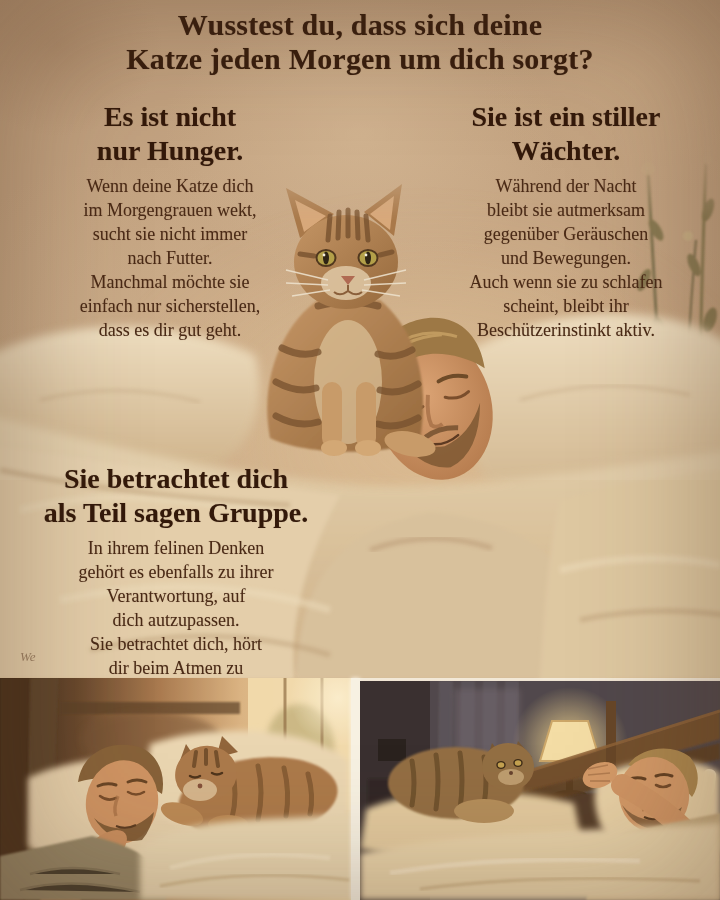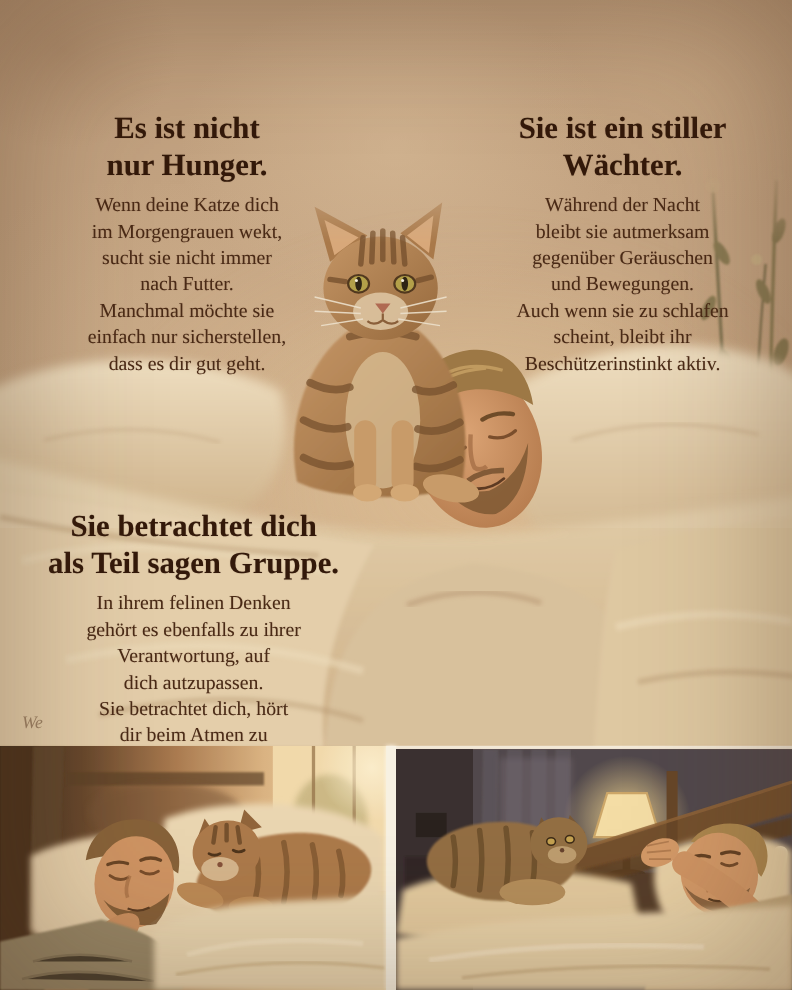--- a/index.html
+++ b/index.html
@@ -28,21 +28,21 @@
     text-shadow:0 0 1px rgba(51,25,10,.3);}
   .block p{margin:0;font-size:18px;line-height:24px;color:#4a2a16;
     text-shadow:0 0 1px rgba(74,42,22,.25);}
   .b1{left:36px;top:100px;width:268px;}
   .b2{left:428px;top:100px;width:276px;}
   .b3{left:8px;top:462px;width:336px;}
   .b4{left:418px;top:464px;width:294px;}
   .scene-main{position:absolute;left:0;top:150px;width:720px;height:530px;z-index:1;
     -webkit-mask-image:linear-gradient(180deg,transparent 0,#000 70px);
     mask-image:linear-gradient(180deg,transparent 0,#000 70px);}
-  .watermark{position:absolute;left:20px;top:649px;z-index:3;font-size:16px;
+  .watermark{position:absolute;left:20px;top:649px;z-index:3;font-size:13px;
     color:rgba(96,66,42,.55);font-style:italic;}
   .photo-row{position:absolute;left:0;top:678px;width:720px;height:222px;z-index:4;}
   .gap{position:absolute;left:351px;top:0;width:9px;height:222px;background:#f7f1e2;
     box-shadow:0 0 4px rgba(255,250,238,.9);}
   .photo{position:absolute;top:0;height:222px;overflow:hidden;}
   .photo.left{left:0;width:353px;}
   .photo.right{left:360px;width:360px;border-top:3px solid rgba(247,240,226,.85);box-sizing:border-box;}
   svg{display:block;}
 </style>
 </head>
@@ -206,20 +206,24 @@
           <path d="M16,130 L58,120"></path>
             <path d="M16,135 L58,133"></path>
             <path d="M14,140 L52,146"></path>
         </g>
       </g>
 
       <rect x="0" y="330" width="720" height="200" fill="#d6b282" opacity=".12"></rect>
     </svg>
   </div>
 
+  <h1 class="title">
+    <span data-bind="title.line1">Wusstest du, dass sich deine</span>
+    <span data-bind="title.line2">Katze jeden Morgen um dich sorgt?</span>
+  </h1>
 
   <section class="block b1">
     <h2 data-bind="blocks.0.heading">Es ist nicht
 nur Hunger.</h2>
     <p data-bind="blocks.0.body">Wenn deine Katze dich
 im Morgengrauen wekt,
 sucht sie nicht immer
 nach Futter.
 Manchmal möchte sie
 einfach nur sicherstellen,

